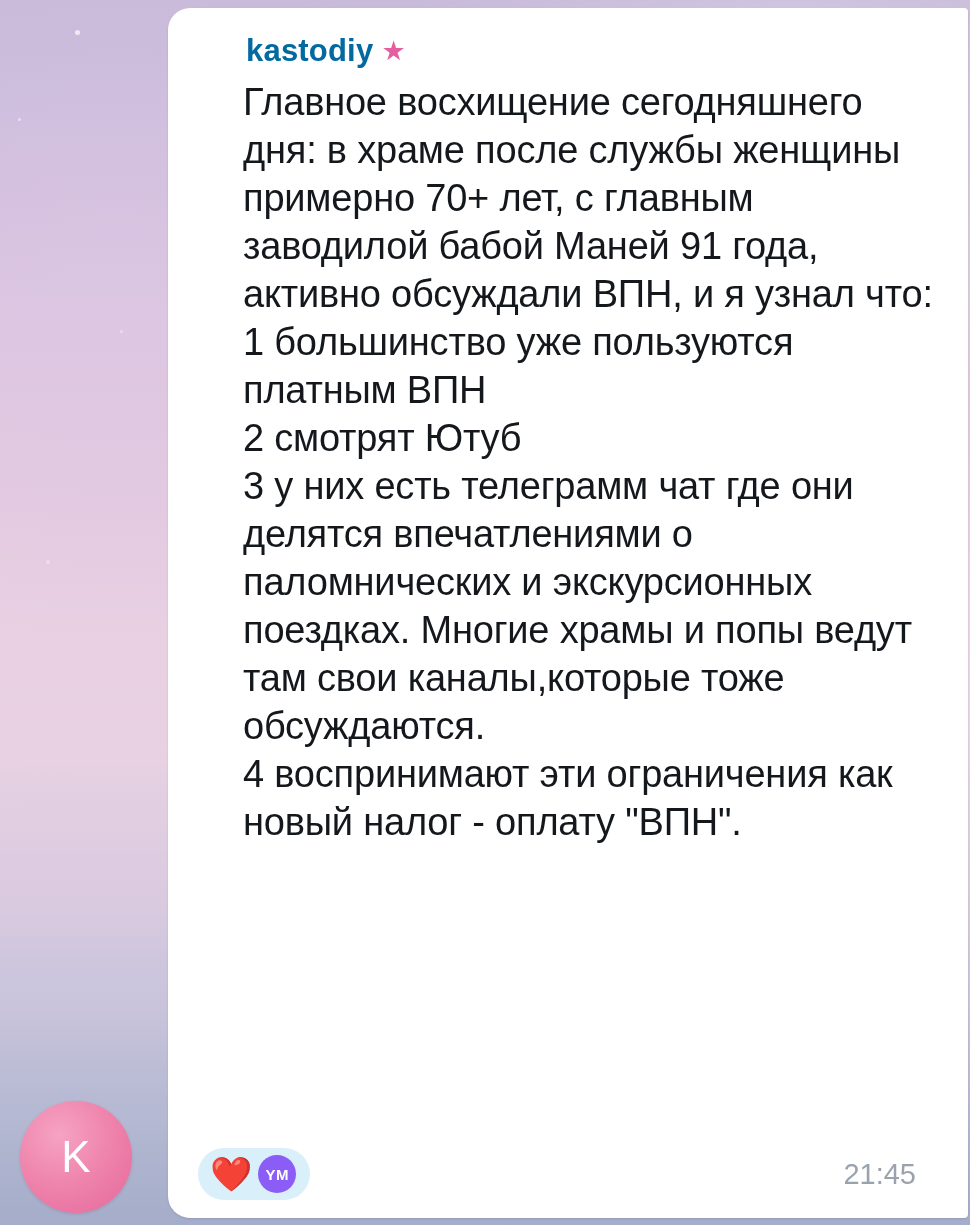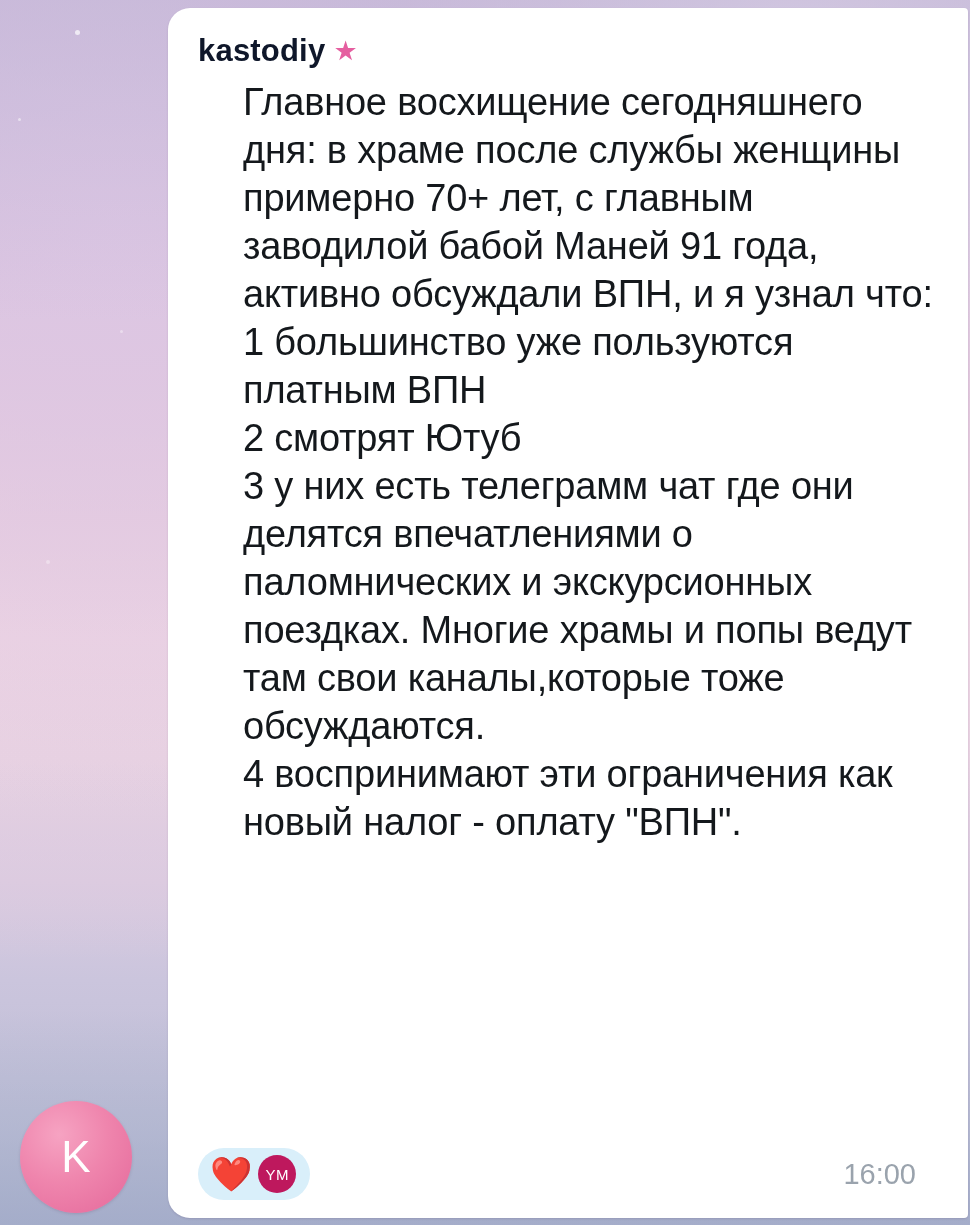--- a/index.html
+++ b/index.html
@@ -76,25 +76,26 @@
     box-sizing: border-box;
     padding: 26px 26px 10px 30px;
   }
   .author {
     display: flex;
     align-items: center;
     gap: 8px;
     margin: 0 0 10px 0;
   }
   .author-name {
-    color: #0f172a;
+    color: #0369a1;
     font-size: 31px;
     font-weight: 700;
     letter-spacing: 0.2px;
     line-height: 1.1;
+    margin-left: 48px;
   }
   .verified-star {
     display: inline-block;
     width: 26px;
     height: 26px;
     color: #e55fa0;
     line-height: 1;
     font-size: 27px;
   }
   .msg-text {
@@ -127,24 +128,24 @@
   }
   .reaction-heart {
     font-size: 34px;
     line-height: 1;
     color: #e8202a;
   }
   .reaction-avatar {
     width: 38px;
     height: 38px;
     border-radius: 50%;
-    background: #be185d;
+    background: #8b5cf6;
     color: #ffffff;
     font-size: 15px;
-    font-weight: 400;
+    font-weight: 700;
     display: flex;
     align-items: center;
     justify-content: center;
     letter-spacing: 0.5px;
   }
   .timestamp {
     color: #9aa3ad;
     font-size: 29px;
     padding-right: 28px;
   }
@@ -197,17 +198,17 @@
 1 большинство уже пользуются платным ВПН
 2 смотрят Ютуб
 3 у них есть телеграмм чат где они делятся впечатлениями о паломнических и экскурсионных поездках. Многие храмы и попы ведут там свои каналы,которые тоже обсуждаются.
 4 воспринимают эти ограничения как новый налог - оплату "ВПН".</div>
 
     <div class="footer-row">
       <div class="reactions">
         <span class="reaction-heart">❤️</span>
         <span class="reaction-avatar">YM</span>
       </div>
-      <div class="timestamp">16:00</div>
+      <div class="timestamp">21:45</div>
     </div>
 
   </div>
 </div>
 
 </body></html>

